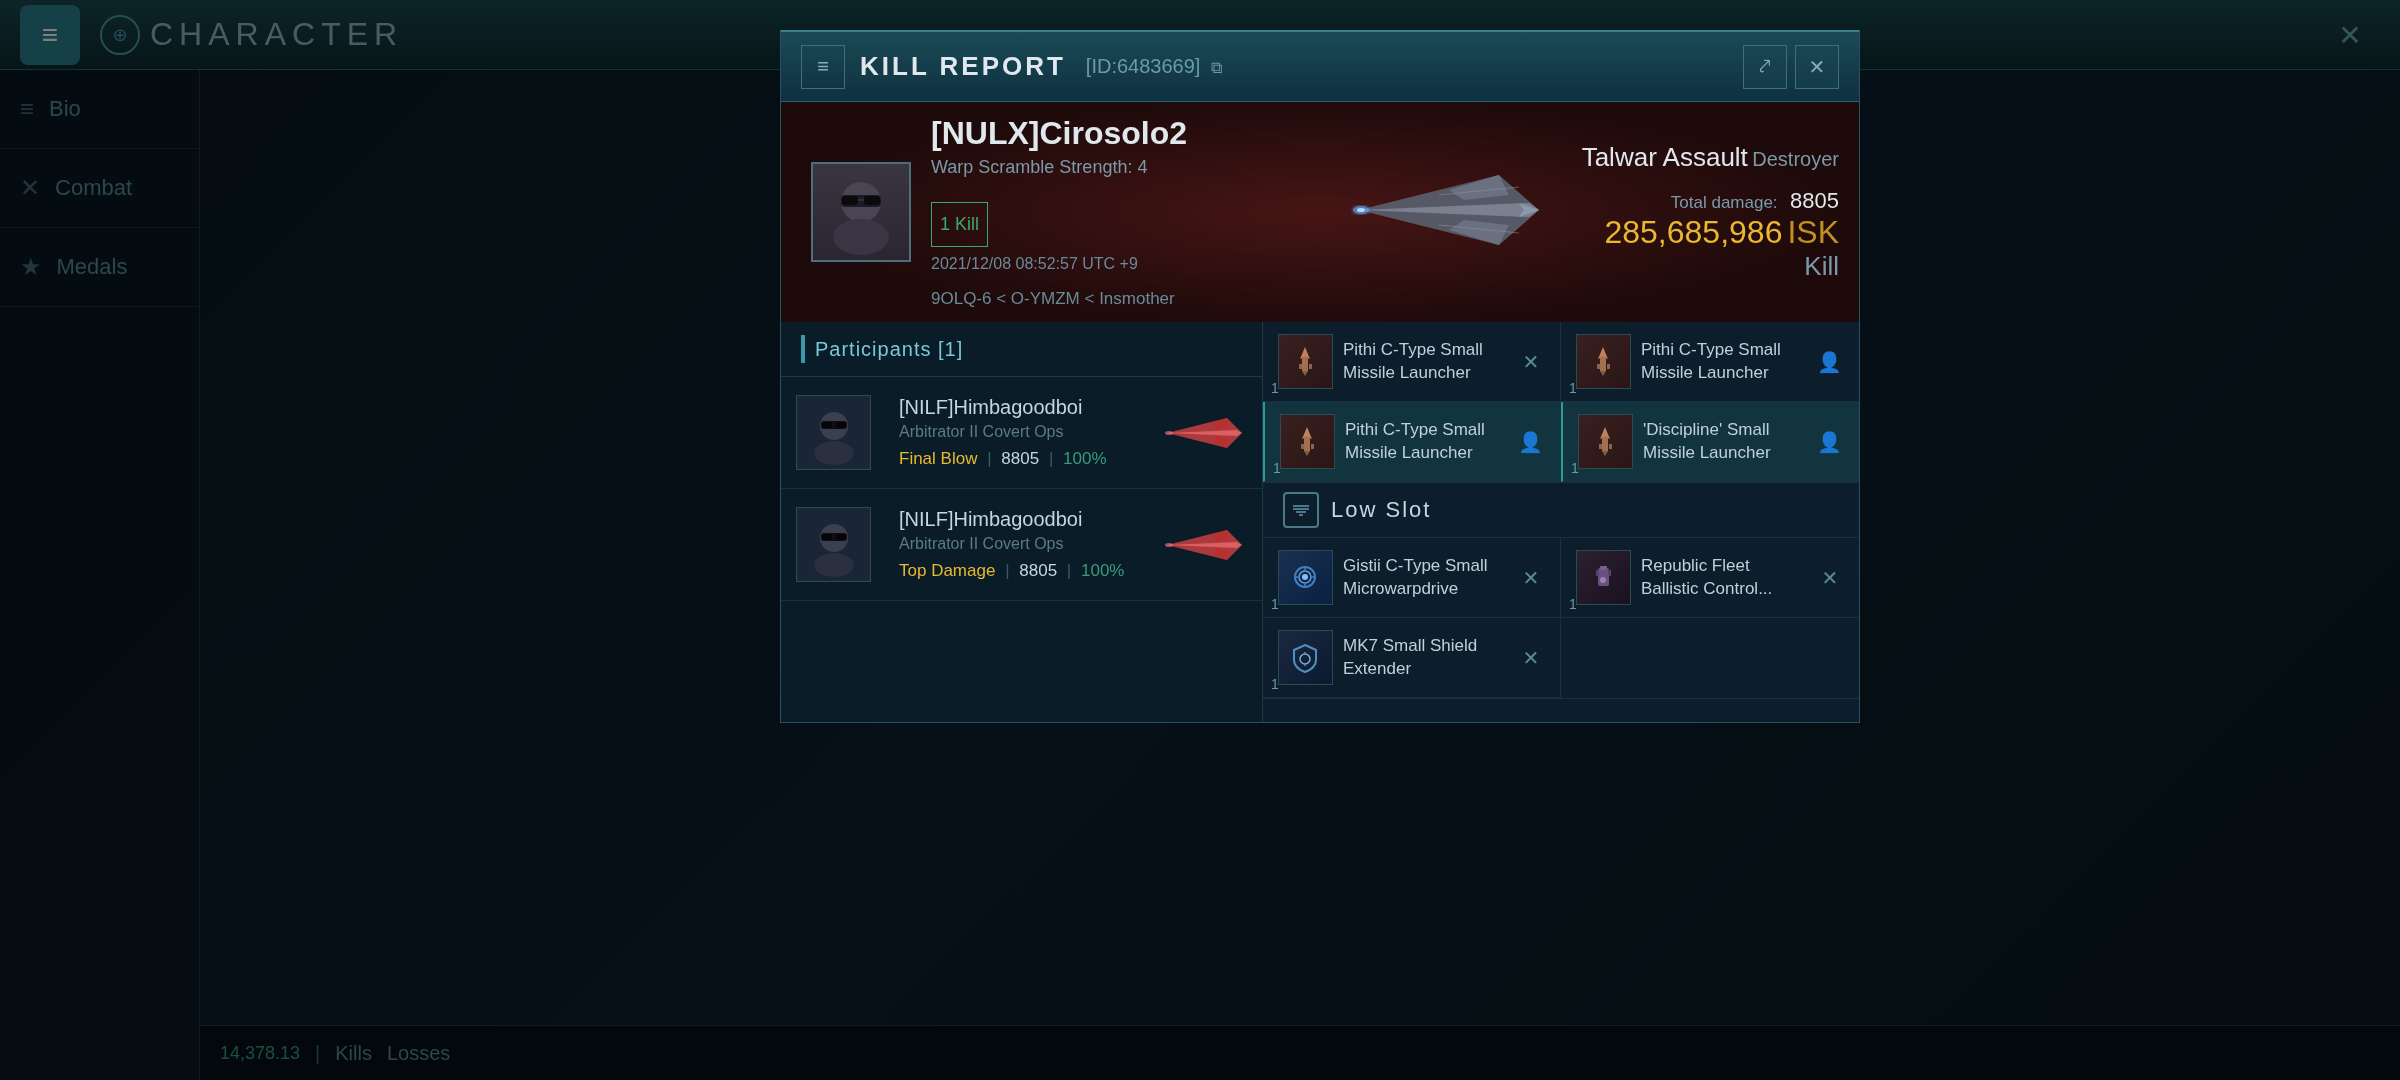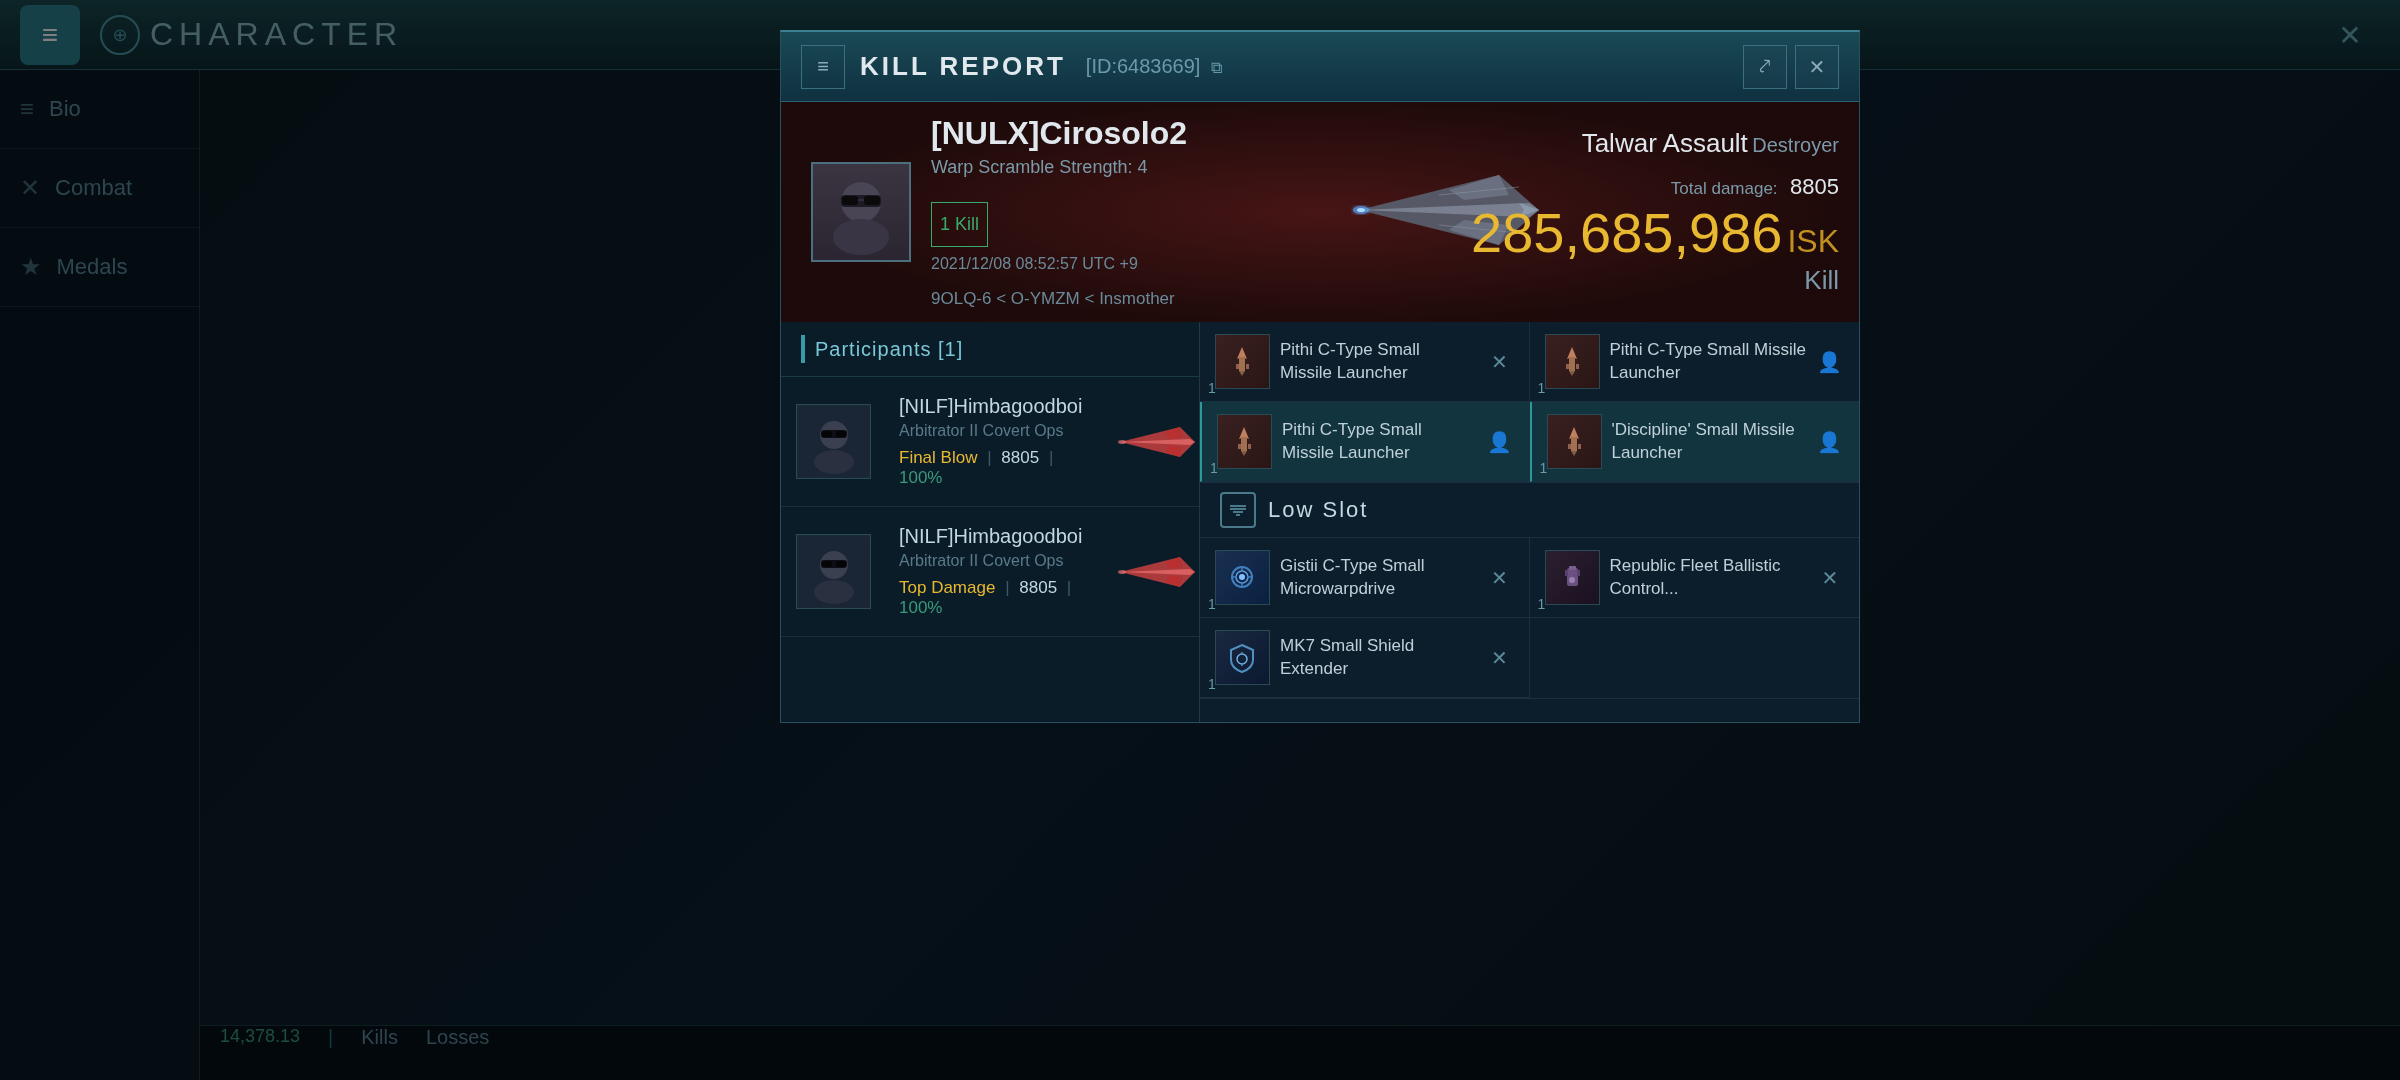--- a/index.html
+++ b/index.html
@@ -94,25 +94,25 @@
     }
 
     .sidebar-icon { font-size: 24px; opacity: 0.7; }
 
     
     .bottom-tabs {
       position: absolute;
       bottom: 0; left: 200px; right: 0;
       height: 55px;
       display: flex;
-      align-items: flex-start;
+      align-items: center;
       background: rgba(5,15,25,0.9);
       border-top: 1px solid #1a3a45;
-      padding: 0 20px;
-      gap: 28px;
+      padding: 11px 20px;
+      gap: 15px;
     }
     .tab-amount {
       color: #3a9a7a;
       font-size: 18px;
     }
     .tab-kills { color: #5a8a9a; font-size: 20px; }
     .tab-losses { color: #5a8a9a; font-size: 20px; }
 
     
     .modal-overlay {
@@ -293,21 +293,21 @@
     .damage-label {
       font-size: 17px;
       color: #7a9aaa;
       margin-top: 33px;
     }
     .damage-value {
       font-size: 22px;
       color: #e0e8ee;
     }
     .isk-value {
-      font-size: 56px;
+      font-size: 32px;
       font-weight: 300;
       color: #e8b830;
     }
     .isk-label {
       font-size: 32px;
       color: #c09020;
       margin-left: 5px;
     }
     .kill-label {
       font-size: 26px;
@@ -317,21 +317,21 @@
 
     
     .modal-body {
       display: flex;
       height: calc(100% - 290px);
       min-height: 400px;
     }
 
     
     .participants-panel {
-      width: 419px;
+      width: 482px;
       border-right: 1px solid #1a3a45;
       flex-shrink: 0;
       background: #0a1c28;
     }
 
     .panel-header {
       height: 55px;
       display: flex;
       align-items: center;
       padding: 0 20px;

